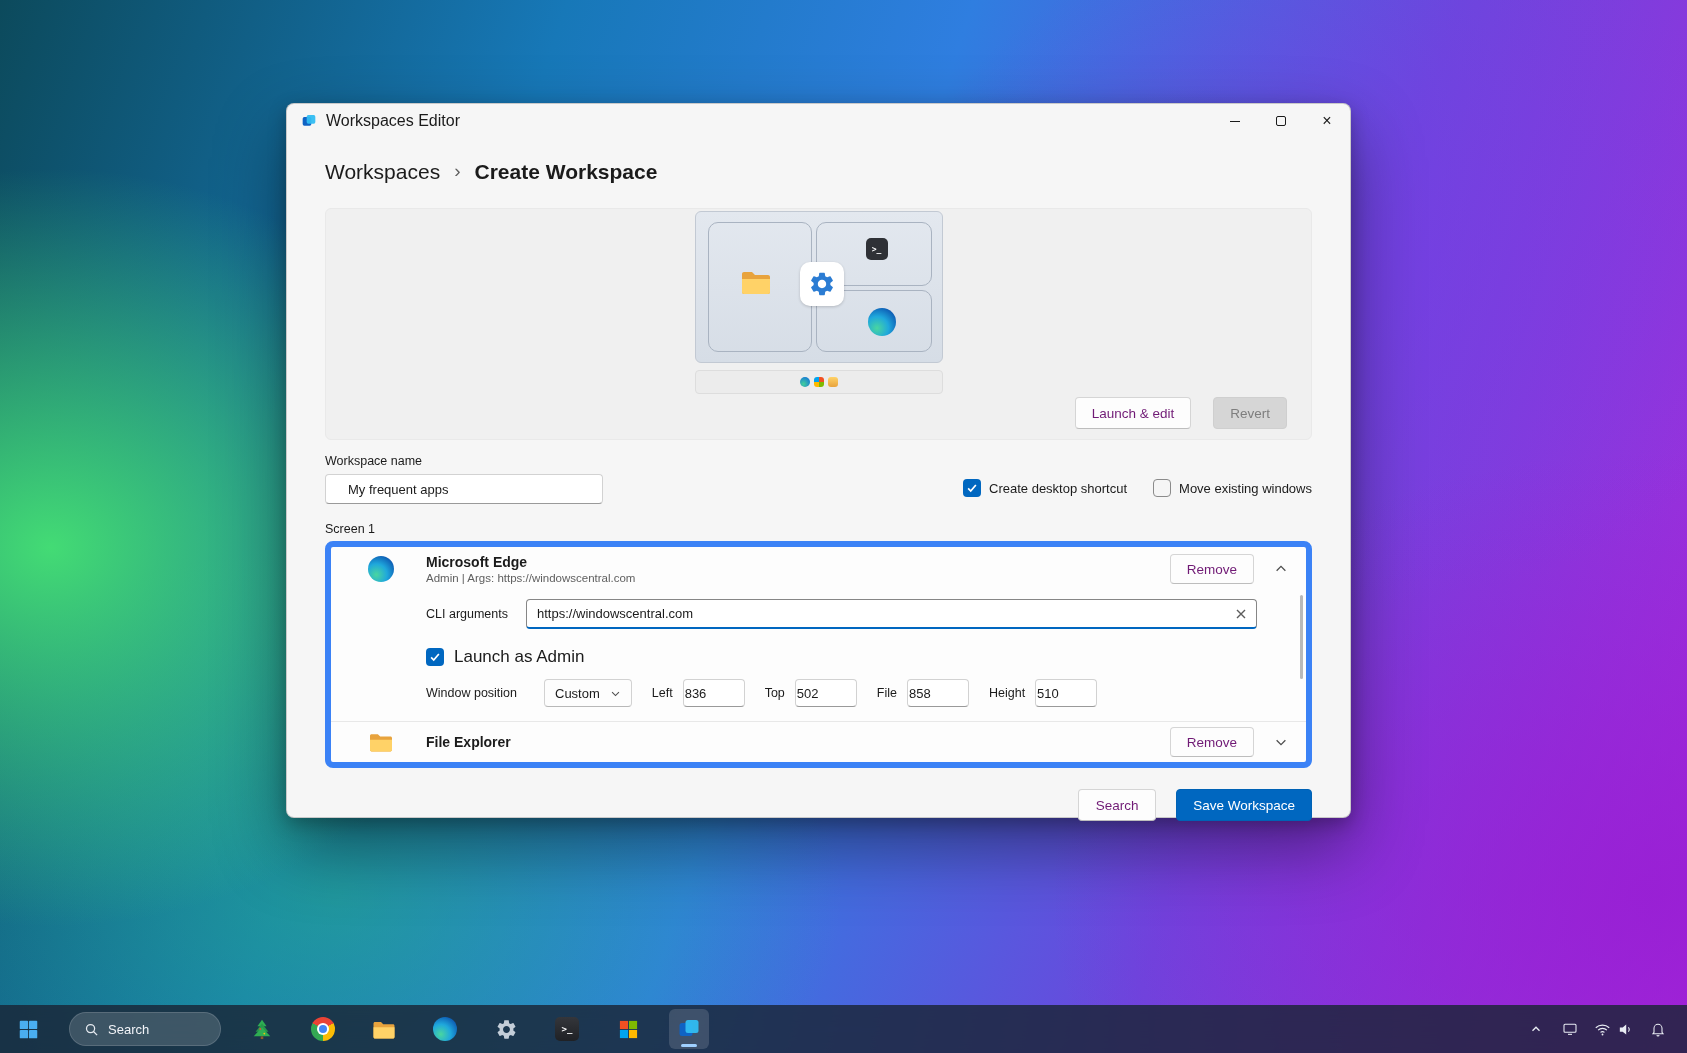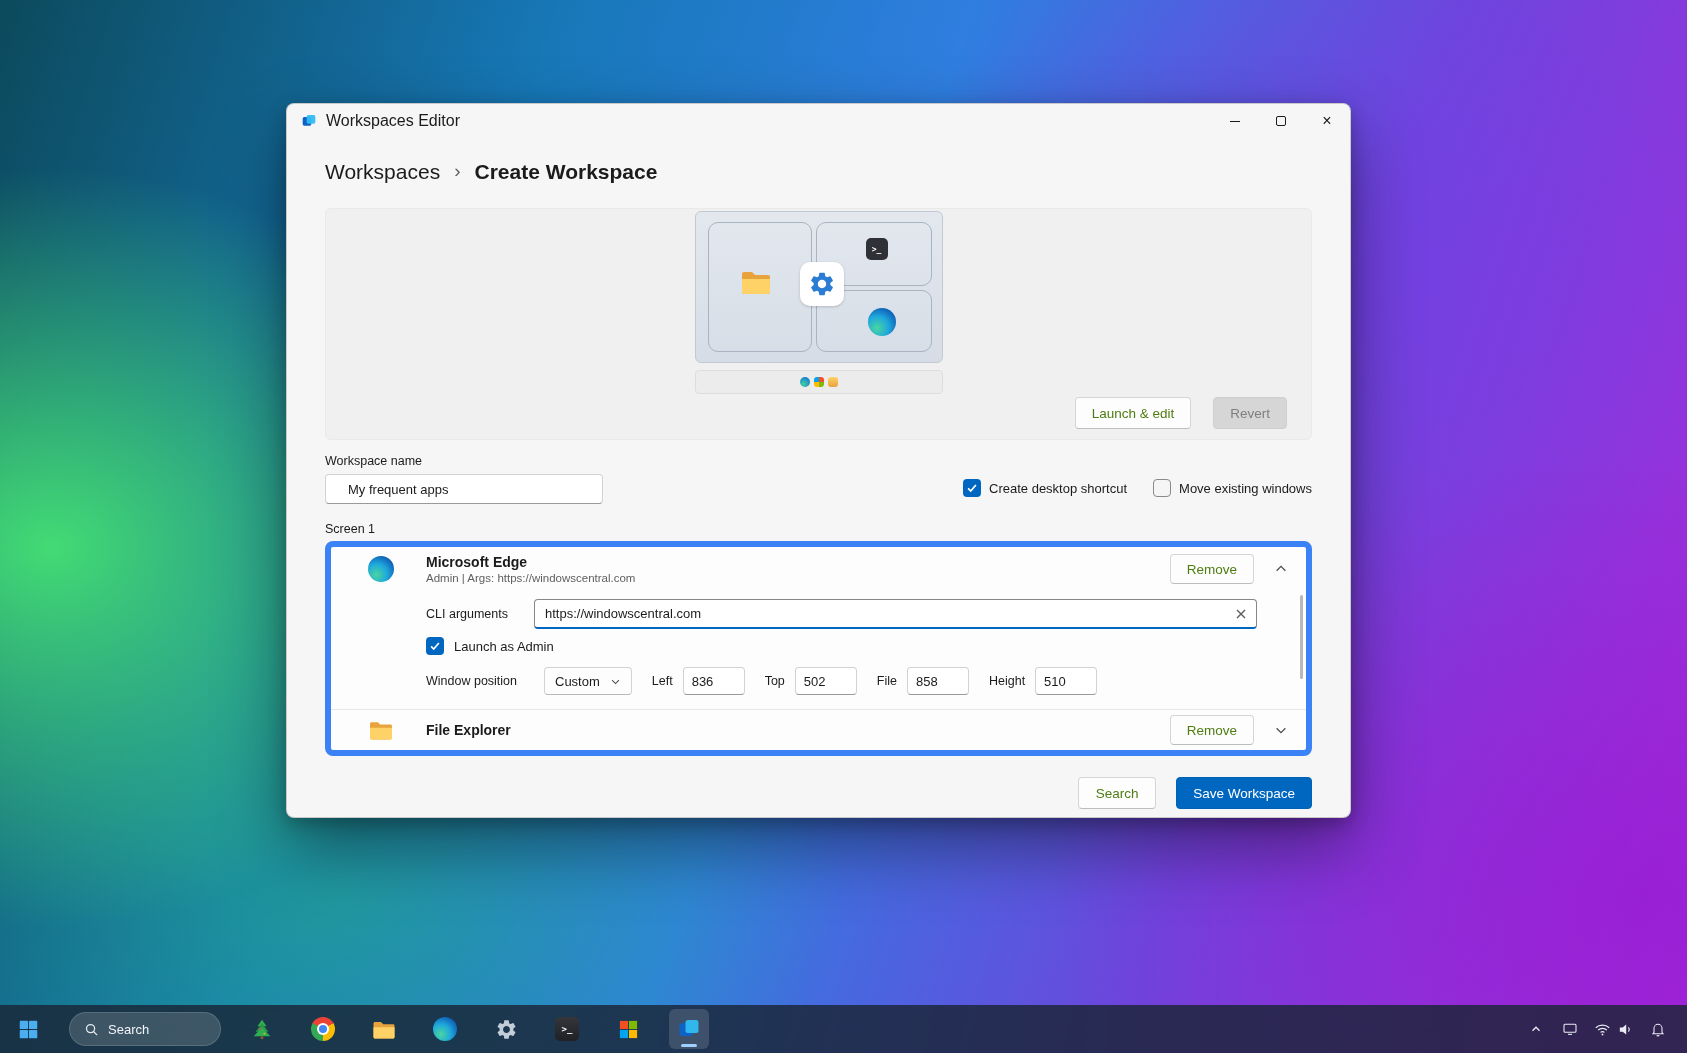--- a/index.html
+++ b/index.html
@@ -62,21 +62,21 @@
     display:flex; align-items:center; justify-content:center; gap:4px; }
   .tb-dot { width:10px; height:10px; border-radius:3px; }
   .tb-dot-edge { border-radius:50%; background:radial-gradient(circle at 35% 70%, #43d09a, #1a84cf 70%); }
   .tb-dot-folder { background:linear-gradient(#ffd267,#e8a33d); }
   .tb-dot-grid { background:conic-gradient(#f25022 0 25%, #7fba00 0 50%, #ffb900 0 75%, #00a4ef 0 100%); }
   .preview-actions { position:absolute; right:24px; bottom:10px; display:flex; gap:22px; }
 
   
   .btn {
     height:32px; padding:0 16px; border:1px solid #d5d5d5; border-bottom-color:#bdbdbd;
-    border-radius:4px; background:#fdfdfd; font-size:13.5px; color:#4d7c0f;
+    border-radius:4px; background:#fdfdfd; font-size:13.5px; color:#701a75;
     display:inline-flex; align-items:center; justify-content:center; font-family:inherit; cursor:default; white-space:nowrap;
   }
   .btn-disabled { background:#d6d6d6; border-color:#cfcfcf; color:#7e7e7e; }
   .btn-primary { background:#0067c0; border-color:#0062b5; color:#ffffff; }
   .btn-remove { height:30px; }
 
   
   .name-row { margin-top:14px; display:flex; align-items:flex-end; justify-content:space-between; }
   .field-label { font-size:12.5px; color:#1b1b1b; display:block; }
   .text-input {
@@ -100,37 +100,37 @@
   .app-icon { width:27px; height:27px; flex:0 0 27px; display:flex; align-items:center; justify-content:center; }
   .edge-app-icon { width:26px; height:26px; border-radius:50%;
     background:radial-gradient(circle at 32% 72%, #49d6a0 0%, #1fa8dc 42%, #0f63b8 76%, #0a3f86 100%); }
   .app-titles { margin-left:32px; }
   .app-title { font-size:14px; font-weight:700; color:#1b1b1b; line-height:1.15; }
   .app-sub { font-size:11.5px; color:#5f5f5f; margin-top:2px; }
   .row-actions { margin-left:auto; display:flex; align-items:center; gap:14px; }
   .chev-btn { width:26px; height:26px; display:flex; align-items:center; justify-content:center; border-radius:4px; }
 
   .expanded { padding:8px 49px 14px 95px; }
-  .cli-row { display:flex; align-items:center;gap:8px; }
+  .cli-row { display:flex; align-items:center; }
   .cli-label { width:100px; flex:0 0 100px; font-size:12.5px; color:#1b1b1b; }
   .cli-input-wrap { position:relative; flex:1; }
   .cli-input {
     width:100%; height:30px; background:#fff; border:1px solid #868686; border-bottom:2px solid #0067c0;
     border-radius:4px; padding:0 32px 0 10px; font-size:13px; color:#1b1b1b; font-family:inherit;
   }
   .clear-btn { position:absolute; right:5px; top:50%; transform:translateY(-50%); width:22px; height:22px;
     border-radius:4px; display:flex; align-items:center; justify-content:center; }
-  .admin-row { margin-top:8px; display:flex; align-items:center; gap:10px; font-size:13px; color:#1b1b1b; }
+  .admin-row { margin-top:18px; display:flex; align-items:center; gap:10px; font-size:17px; color:#1b1b1b; }
   .pos-row { margin-top:12px; display:flex; align-items:center; font-size:12.5px; color:#1b1b1b; }
   .pos-label { width:118px; flex:0 0 118px; }
   .dropdown { display:inline-flex; align-items:center; gap:10px; height:28px; padding:0 10px;
     background:#fdfdfd; border:1px solid #d2d2d2; border-bottom-color:#b8b8b8; border-radius:4px; font-size:13px; }
   .pos-field-label { margin-left:20px; }
   .num-input { margin-left:10px; width:62px; height:28px; background:#fff; border:1px solid #d2d2d2;
-    border-bottom-color:#9a9a9a; border-radius:4px; padding:0 8px; font-size:13px; color:#1b1b1b; font-family:inherit; }
+    border-bottom-color:#9a9a9a; border-radius:4px; padding:0 1px; font-size:13px; color:#1b1b1b; font-family:inherit; }
   .divider { height:1px; background:#e8e8e8; }
   .scroll-thumb { position:absolute; right:3px; top:48px; width:3px; height:84px; background:#b9b9b9; border-radius:2px; }
 
   .footer { margin-top:21px; display:flex; justify-content:flex-end; gap:20px; }
   .btn-cancel { min-width:78px; }
   .btn-save { min-width:130px; }
 
   
   .taskbar {
     position:absolute; left:0; right:0; bottom:0; height:48px;

